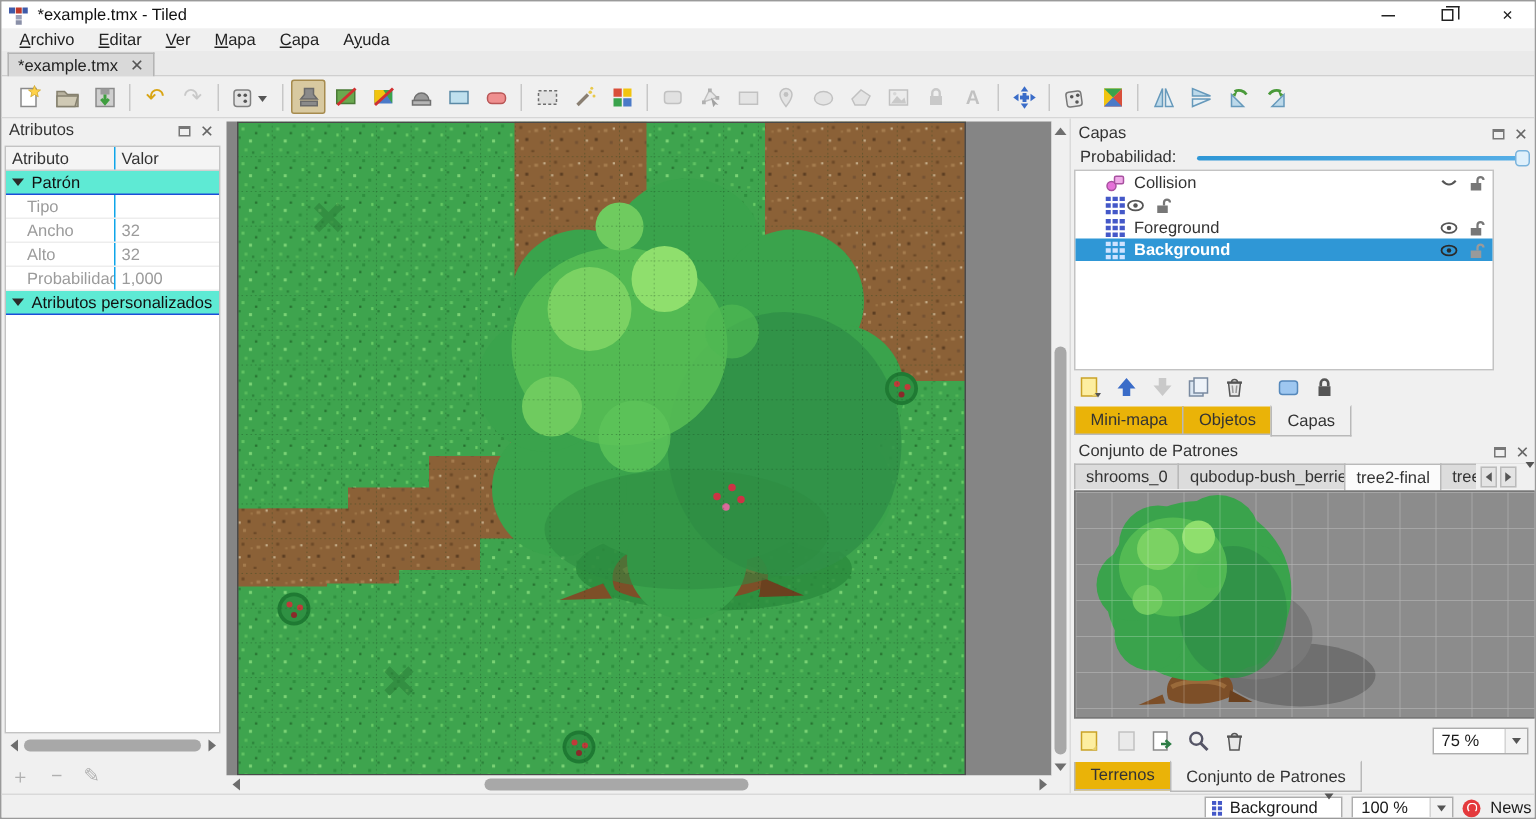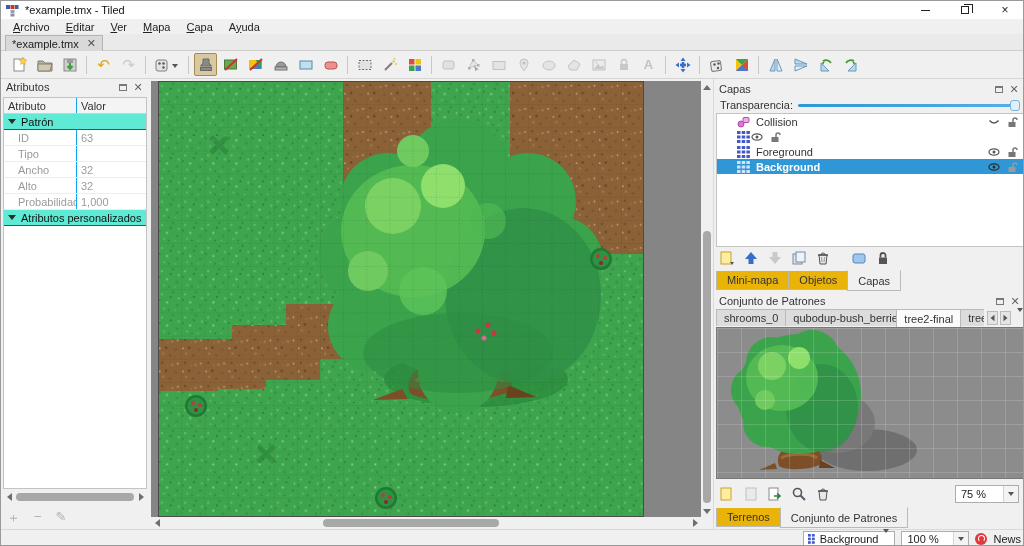--- a/index.html
+++ b/index.html
@@ -58,21 +58,21 @@
 .tri-d{width:0;height:0;border-left:4px solid transparent;border-right:4px solid transparent;border-top:5px solid #6e6e6e}
 .tri-dn-sm{width:0;height:0;border-left:3px solid transparent;border-right:3px solid transparent;border-top:4px solid #555}
 
 .propbtns{position:absolute;left:6px;top:430px;display:flex;gap:14px;color:#b0b0b0;font-size:13px}
 
 #mapview{position:absolute;left:2px;top:2px;width:550px;height:436px;background:#858585;overflow:hidden}
 #mapcanvas{position:absolute;left:7px;top:0}
 
 .slider-track{position:absolute;height:3px;background:linear-gradient(to right,#2f97d6,#55aee6);border-radius:2px}
 .slider-handle{position:absolute;width:10px;height:11px;background:#dff0fb;border:1px solid #7ab3dc;border-radius:3px}
-#layerlist{position:absolute;left:2px;top:34px;width:308px;height:134px;background:#fff;border:1px solid #c3c3c3}
+#layerlist{position:absolute;left:2px;top:34px;width:280px;height:134px;background:#fff;border:1px solid #c3c3c3}
 .lrow{height:15px;display:flex;align-items:center;color:#333}
 .lrow.sel{background:#2f97d6;color:#fff}
 .lrow .lname{flex:1;padding-left:6px}
 .licon{width:13px;height:12px;margin-left:20px;display:flex;align-items:center;justify-content:center}
 .leye,.llock{width:14px;display:flex;align-items:center;justify-content:center;margin-right:4px}
 .ltools{position:absolute;left:4px;top:170px;display:flex;gap:6px;align-items:center}
 .ltbtn{width:18px;height:18px;display:flex;align-items:center;justify-content:center}
 .ltbtn.dis{opacity:.45;filter:grayscale(1)}
 
 .stabs{position:absolute;display:flex}
@@ -352,24 +352,20 @@
     <span class="pbtn">✕</span>
   </div>
   <div id="attrtable">
     <div class="trow thead">
       <div class="c1">Atributo</div>
       <div class="c2">Valor</div>
     </div>
     <div class="trow tgroup">
         <span class="tri"></span>
         <span>Patrón</span>
-      </div>
-    <div class="trow">
-        <div class="c1 ind dimtxt">ID</div>
-        <div class="c2 dimtxt">63</div>
       </div>
     <div class="trow">
         <div class="c1 ind dimtxt">Tipo</div>
         <div class="c2 dimtxt"></div>
       </div>
     <div class="trow">
         <div class="c1 ind dimtxt">Ancho</div>
         <div class="c2 dimtxt">32</div>
       </div>
     <div class="trow">
@@ -548,21 +544,21 @@
 <div id="rightdock">
 
   <div class="phead" style="margin-top:2px">
     <span>Capas</span>
     <span class="sp"></span>
     <span class="pbtn">
         <span class="float-glyph"></span>
       </span>
     <span class="pbtn">✕</span>
   </div>
-  <div class="abs" style="left:6px;top:20px;color:#333">Transparencia:</div>
+  <div class="abs" style="left:6px;top:20px;color:#333">Probabilidad:</div>
   <div class="slider-track" style="left:84px;top:25px;width:216px"></div>
   <div class="slider-handle" style="left:296px;top:21px"></div>
 
   <div id="layerlist">
     <div class="lrow">
       <span class="licon">
           <svg width="13" height="12">
             <circle cx="4" cy="8" r="3" fill="#e570d8" stroke="#a850a0"></circle>
             <rect x="6" y="1.5" width="6" height="5" rx="1" fill="#efaae8" stroke="#a850a0"></rect>
           </svg>

